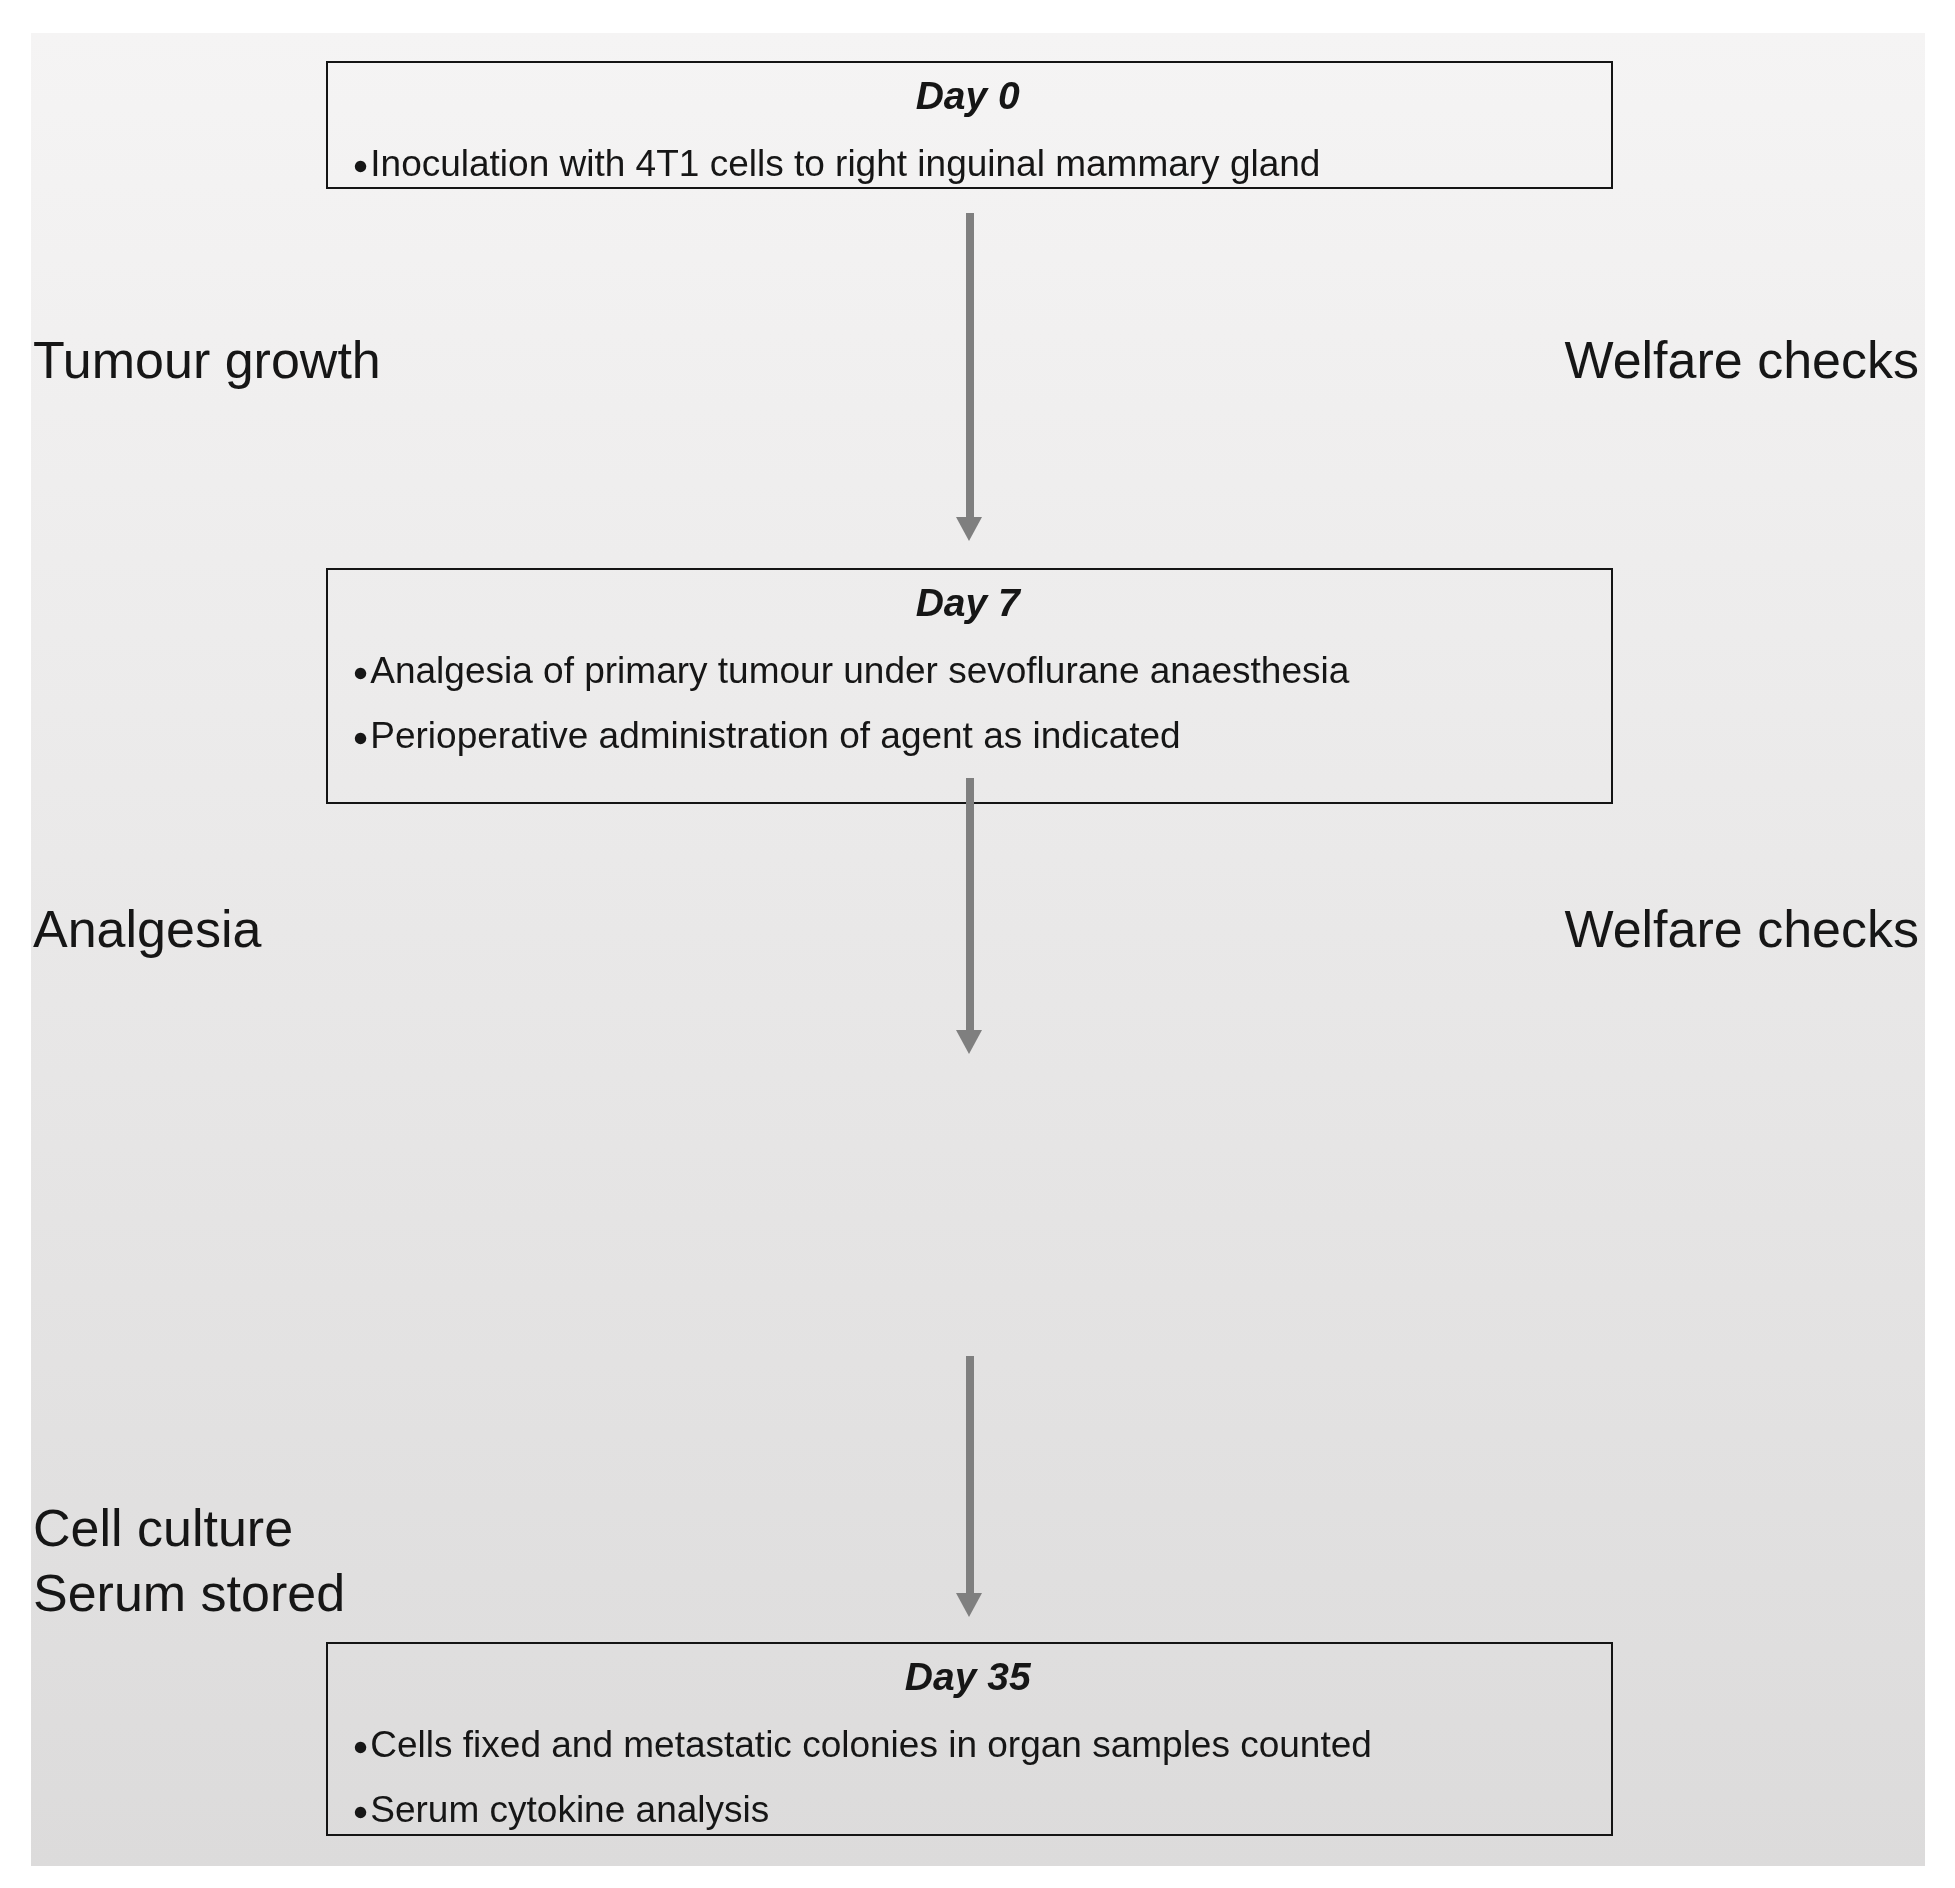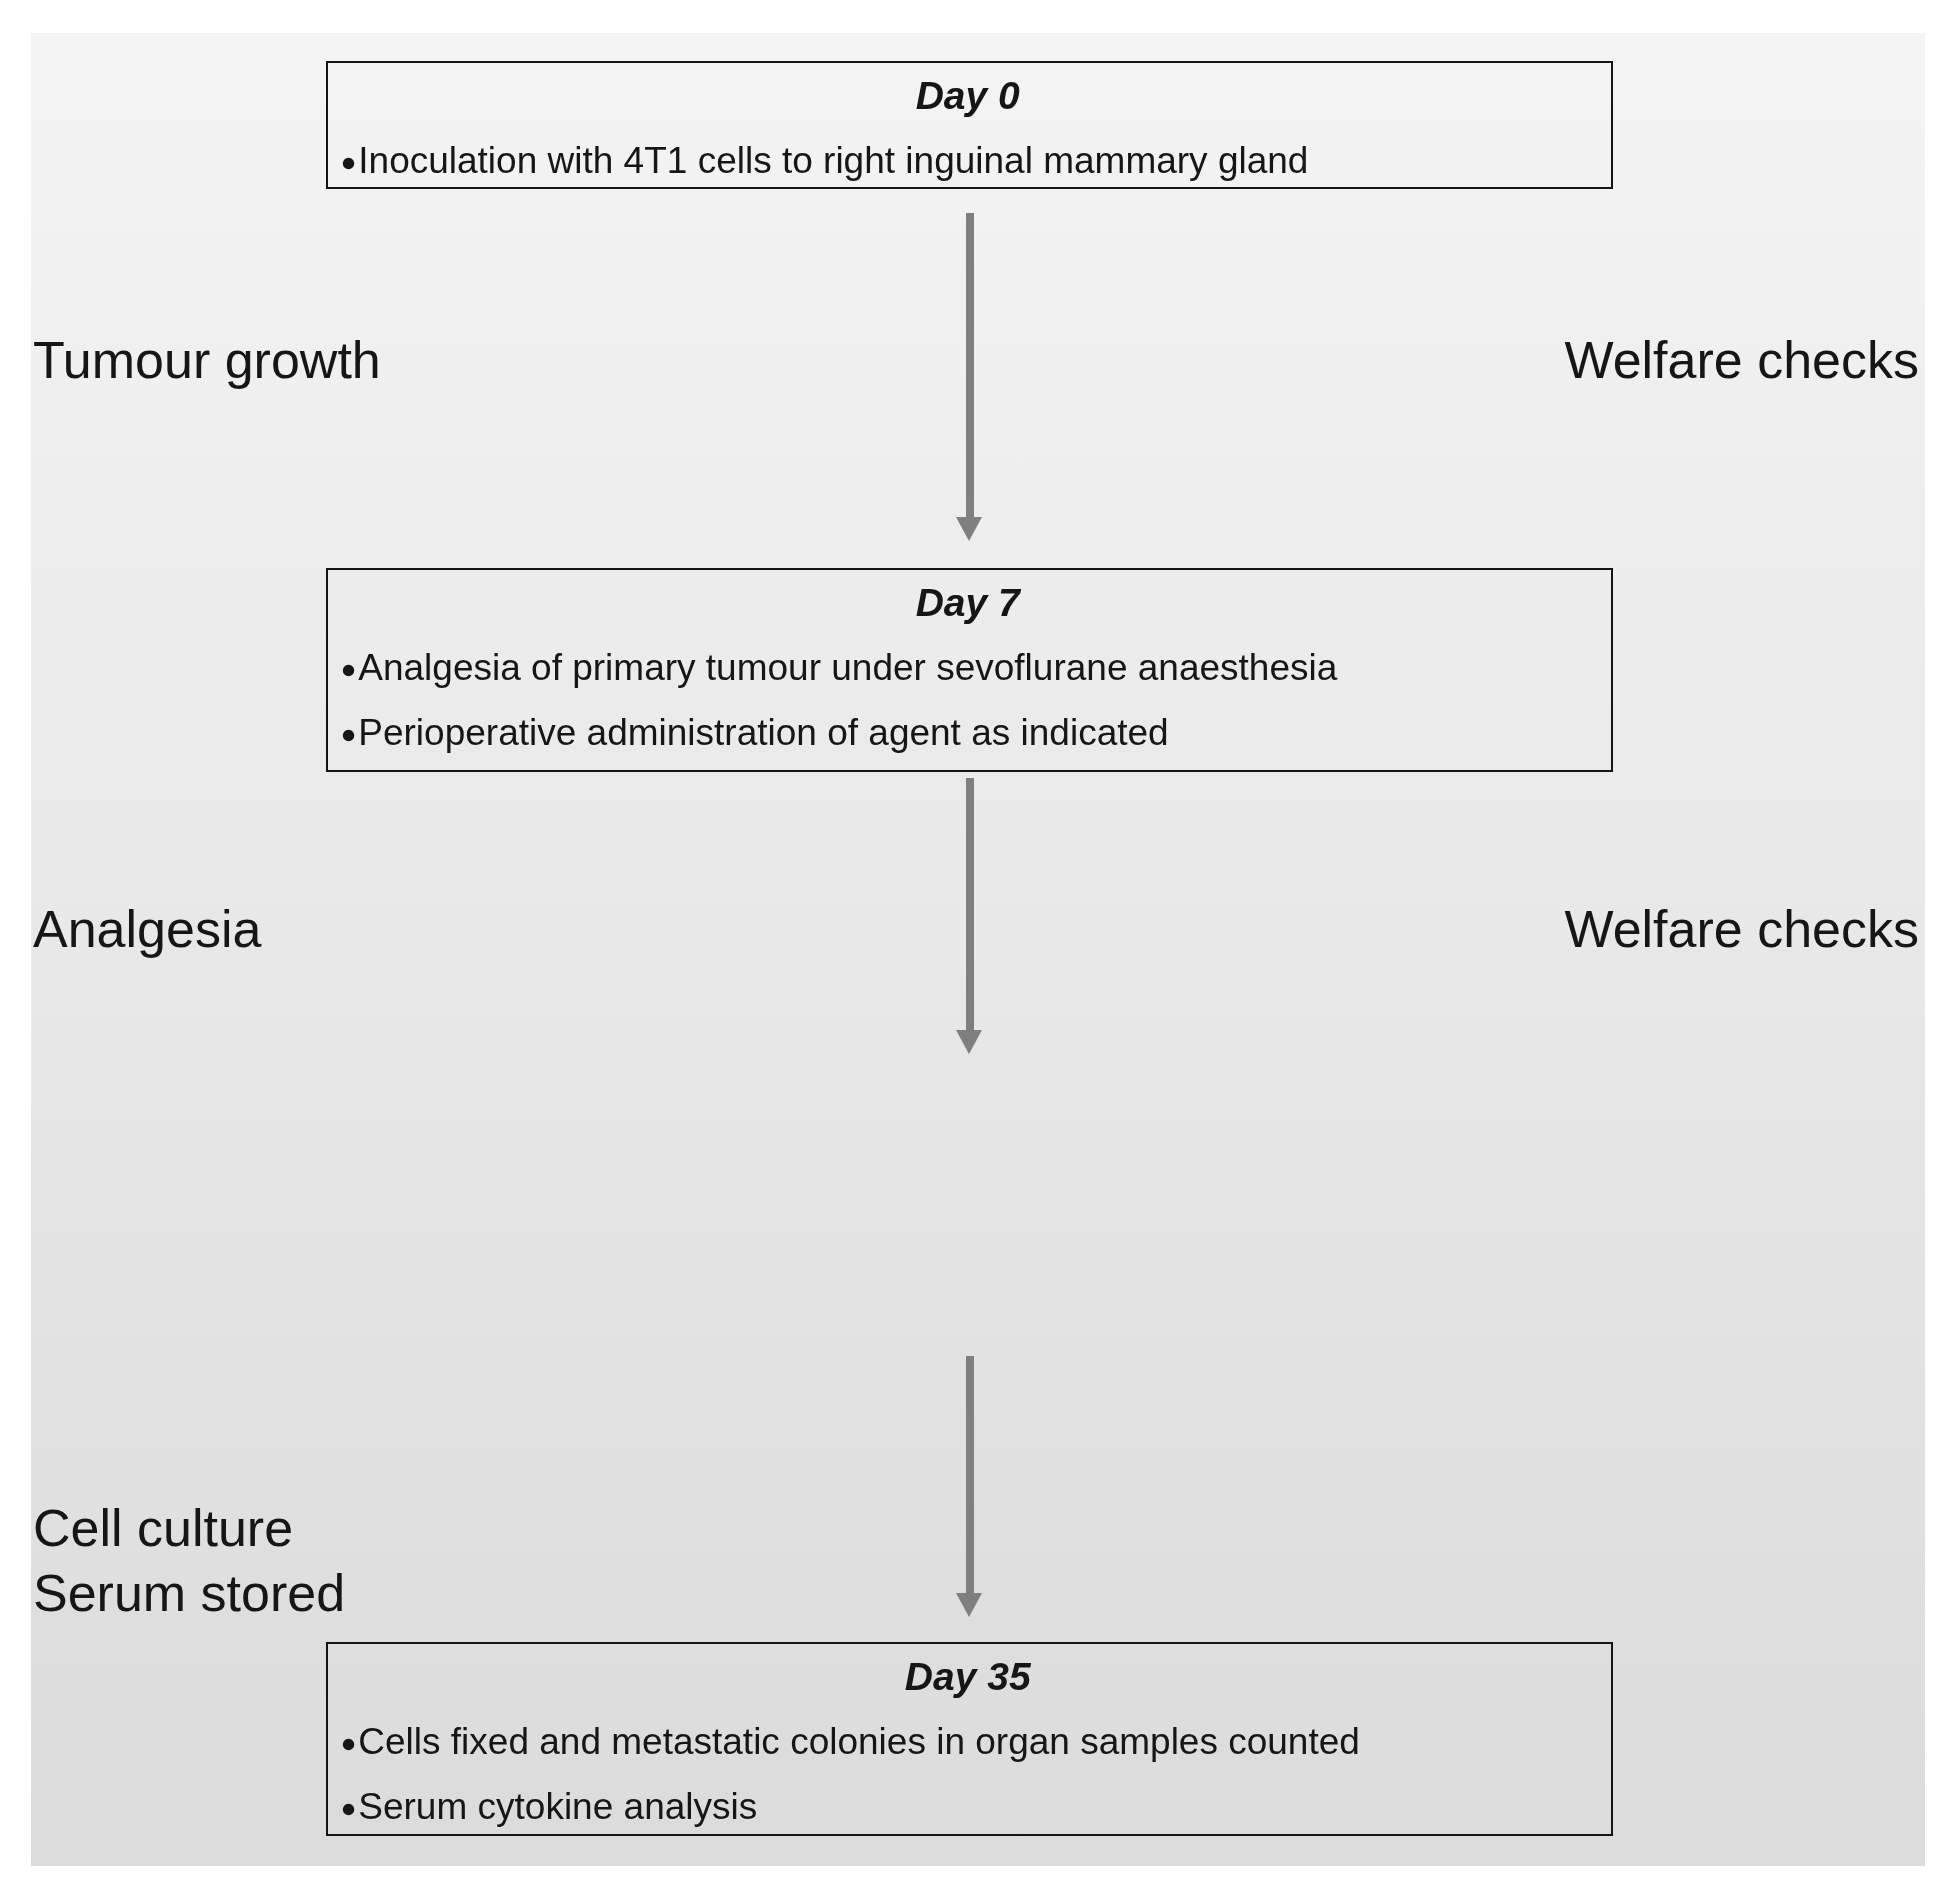--- a/index.html
+++ b/index.html
@@ -24,33 +24,33 @@
 
   .stage {
     position: absolute;
     left: 326px; width: 1287px;
     box-sizing: border-box;
     border: 2.8px solid var(--border, #141414);
     padding: 8px 16px 0 12.5px;
     background: transparent;
   }
   #box0 { top: 61px;  height: 128px; }
-  #box1 { top: 568px; height: 204px; }
+  #box1 { top: 568px; height: 236px; }
   #box2 { top: 1072px; height: 256px; }
   #box3 { top: 1642px; height: 194px; }
 
   .stage .title {
     text-align: center;
     font-weight: 700;
     font-size: 39px;
     line-height: 50px;
     margin: 0 0 9px 0;
     font-style: italic;
   }
-  .bullets { margin: 0; }
+  .bullets { margin: 12px; }
   .bullet-line {
     font-size: 37px;
     line-height: 61px;
     white-space: nowrap;
   }
   .bullet {
     display: inline-block;
     font-size: 0.72em;
     transform: translateY(-0.06em);
     margin-right: 1.7px;

